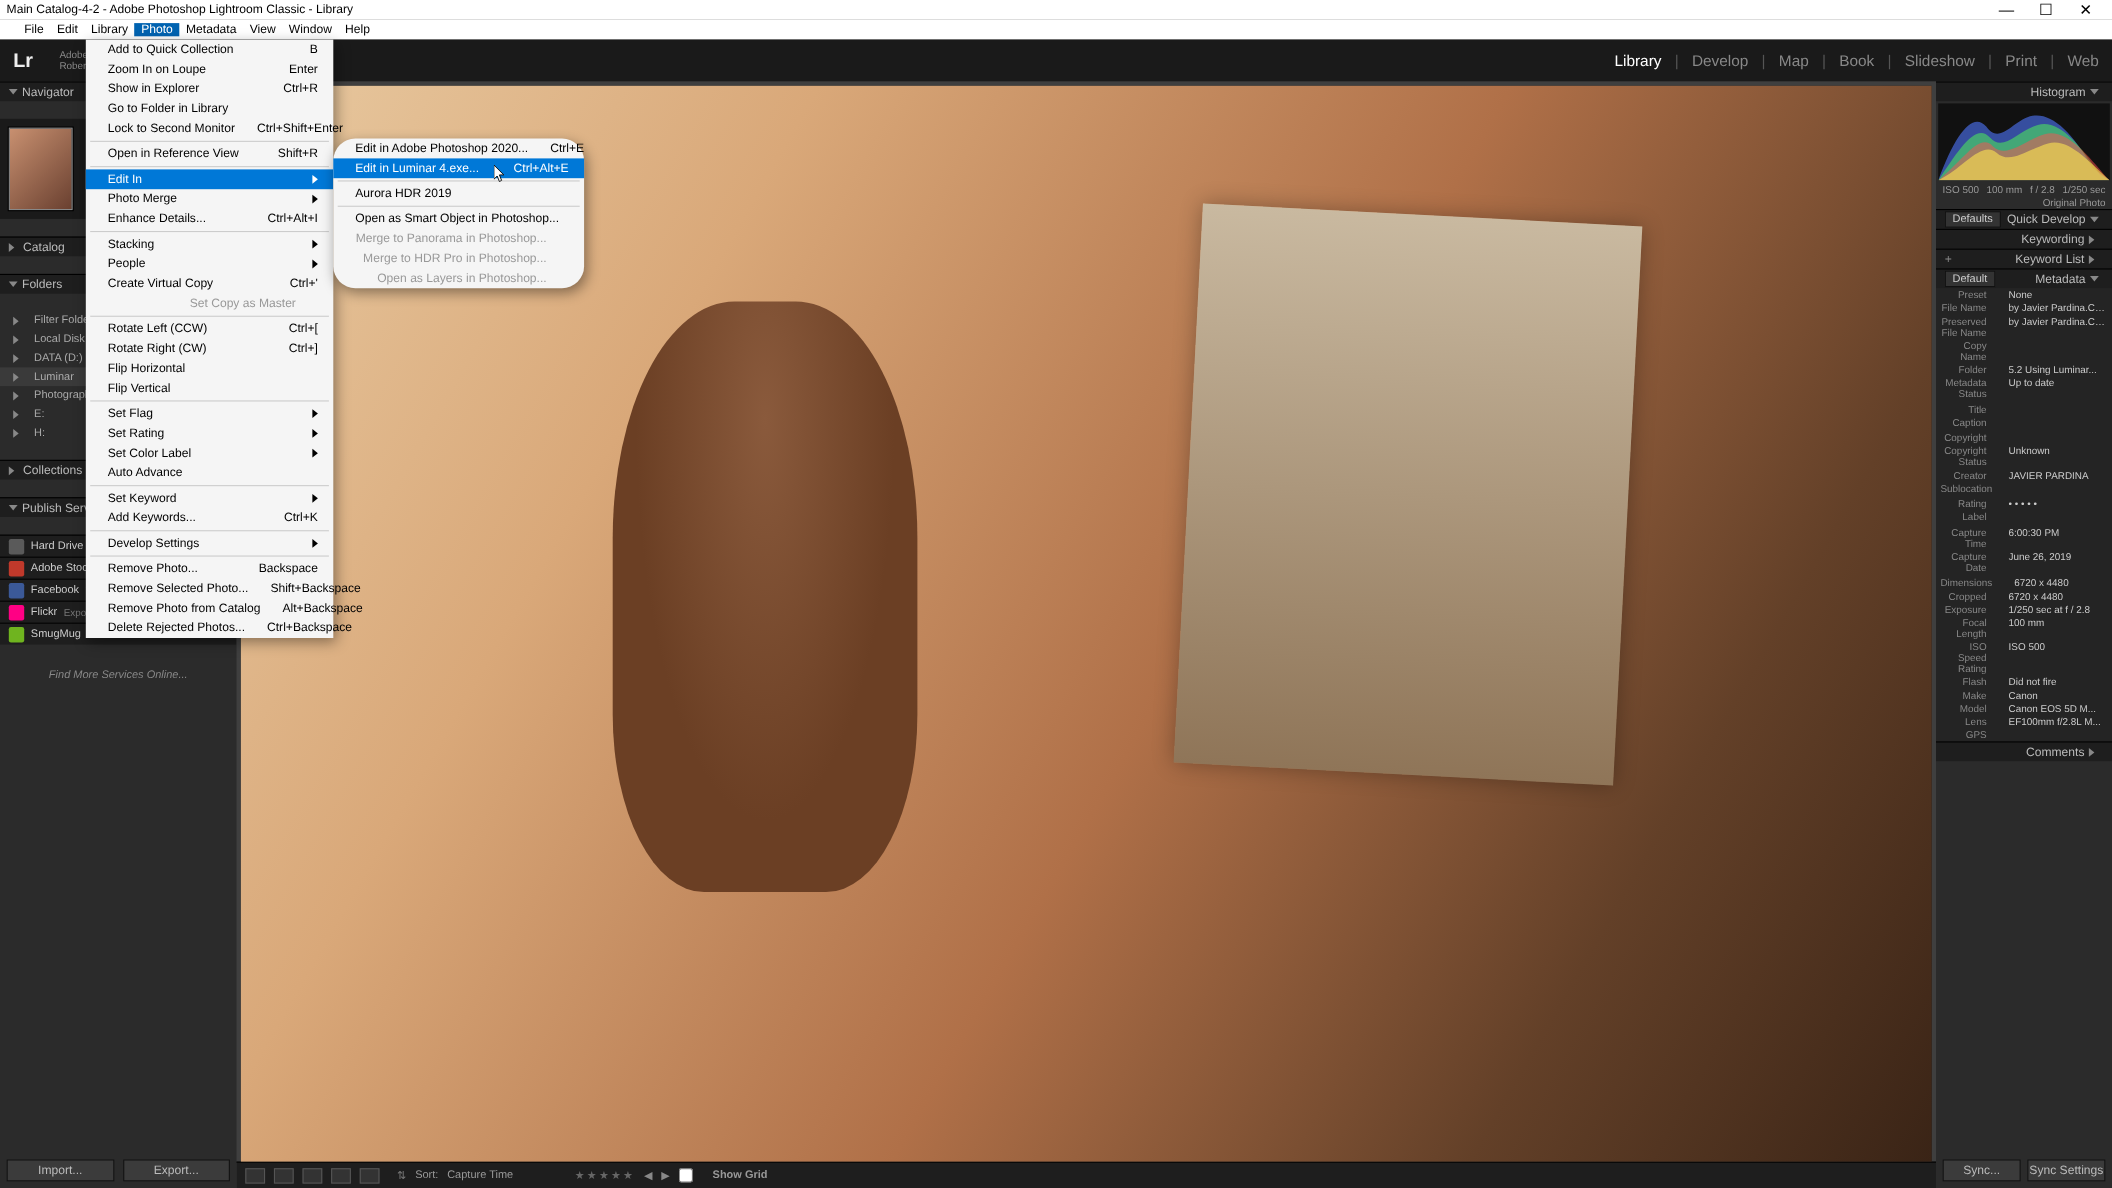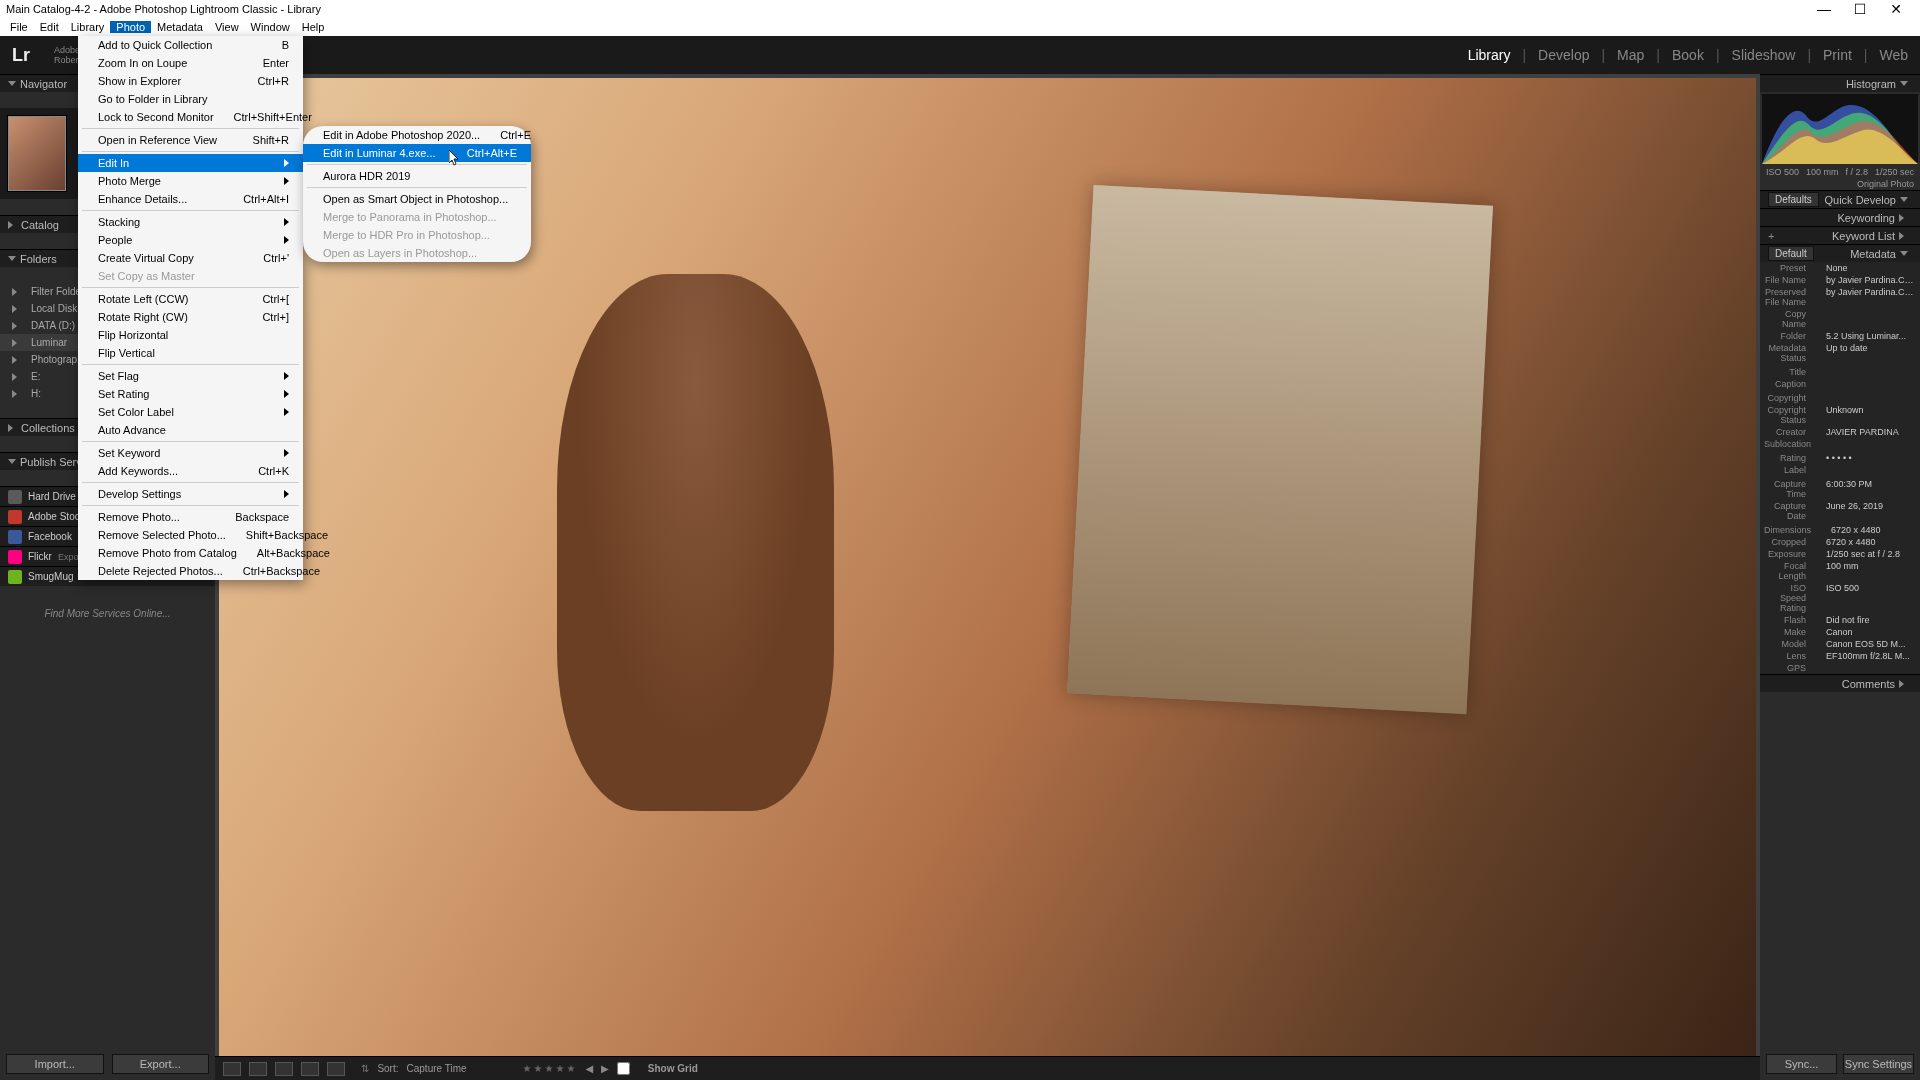--- a/index.html
+++ b/index.html
@@ -4,21 +4,21 @@
 <style>
 * { margin: 0; padding: 0; box-sizing: border-box; font-family: "Segoe UI", Arial, sans-serif; }
 body { width: 1920px; height: 1080px; background: #2b2b2b; color: #ccc; overflow: hidden; font-size: 11px; }
 
 
 .titlebar { height: 18px; background: #fff; color: #000; display: flex; align-items: center; padding: 0 6px; font-size: 11px; }
 .titlebar .spacer { flex: 1; }
 .winbtn { width: 36px; text-align: center; font-size: 14px; }
 
 
-.menubar { height: 18px; background: #fff; color: #000; display: flex; align-items: center; padding: 0 4px; font-size: 11px; }
+.menubar { height: 18px; background: #fff; color: #000; display: flex; align-items: center; padding: 0 16px; font-size: 11px; }
 .menubar span { padding: 0 6px; }
 .menubar span.open { background: #0063b1; color: #fff; }
 
 
 .identitybar { height: 38px; background: #1a1a1a; display: flex; align-items: center; padding: 0 12px; position: relative; }
 .identitybar .lr { font-size: 18px; font-weight: bold; color: #eee; margin-right: 24px; }
 .identitybar .brand { font-size: 9px; color: #888; line-height: 10px; }
 .modules { margin-left: auto; display: flex; gap: 12px; font-size: 14px; }
 .modules span { color: #888; }
 .modules .active { color: #fff; }
@@ -58,21 +58,21 @@
 
 .cbar { height: 24px; background: #1e1e1e; display: flex; align-items: center; gap: 8px; padding: 0 8px; font-size: 10px; color: #999; border-top: 1px solid #000; }
 .cbar .icn { width: 18px; height: 14px; background: #333; border: 1px solid #555; }
 .cbar .stars { color: #666; letter-spacing: 2px; }
 .cbar .grid-label { margin-left: 10px; font-weight: bold; }
 
 
 .dropmenu { position: absolute; background: #f5f5f5; color: #000; font-size: 11px; box-shadow: 2px 4px 12px rgba(0,0,0,0.4); z-index: 200; }
 .dropmenu .mi { display: flex; justify-content: space-between; align-items: center; padding: 2px 14px 2px 20px; height: 18px; white-space: nowrap; }
 .dropmenu .mi.hov { background: #0078d7; color: #fff; }
-.dropmenu .mi.dis { color: #999; }
+.dropmenu .mi.dis { color: #999; justify-content: flex-end; }
 .dropmenu .sep { height: 1px; background: #ccc; margin: 2px 4px; }
 .dropmenu .sub-arrow { width: 0; height: 0; border-top: 4px solid transparent; border-bottom: 4px solid transparent; border-left: 5px solid #000; margin-left: 16px; }
 .dropmenu .mi.hov .sub-arrow { border-left-color: #fff; }
 #photo-menu { left: 78px; top: 36px; width: 225px; }
 #editin-menu { left: 303px; top: 126px; width: 228px; border-radius: 20px; }
 .cursor { position: absolute; left: 449px; top: 150px; width: 12px; height: 16px; z-index: 300; }
 .cursor svg { display: block; }
 
 
 .histogram { height: 70px; background: #111; margin: 2px; position: relative; overflow: hidden; }

